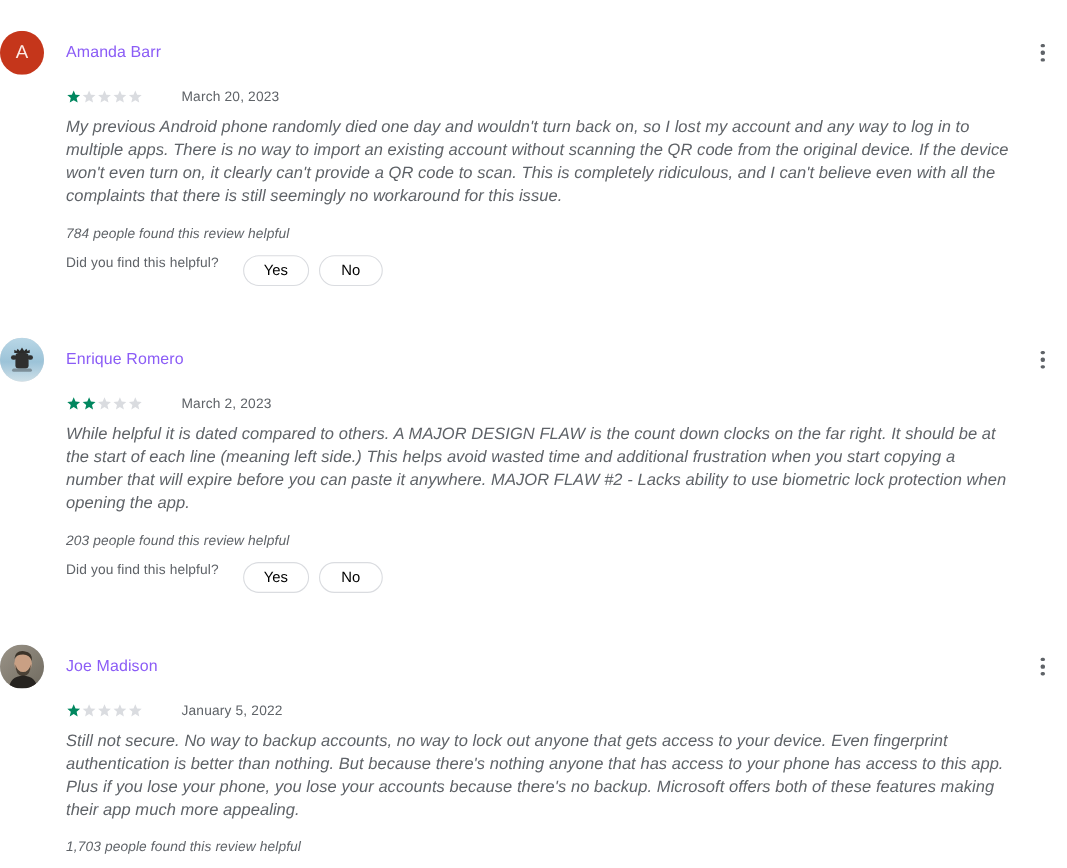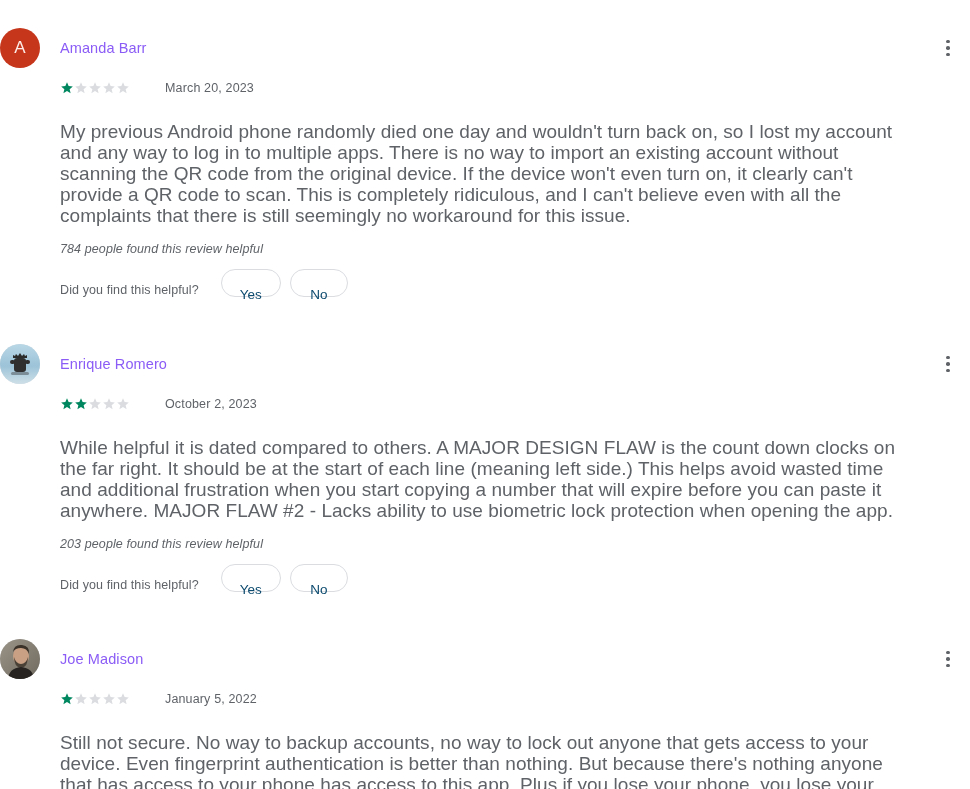--- a/index.html
+++ b/index.html
@@ -115,59 +115,60 @@
 
   .review-date {
     font-size: 12.5px;
     color: #5f6368;
     margin-left: 12px;
     letter-spacing: 0.15px;
   }
 
   
   .review-body {
-    margin-top: 24px;
-    font-size: 19px;
+    margin-top: 8px;
+    font-size: 15px;
     line-height: 21px;
     color: #5f6368;
     letter-spacing: 0.05px;
     max-width: 862px;
+    font-style: italic;
   }
 
   
   .helpful-count {
     margin-top: 16px;
     font-size: 12.5px;
     color: #5f6368;
     letter-spacing: 0.1px;
     font-style: italic;
   }
 
   .helpful-prompt-row {
     display: flex;
-    align-items: flex-end;
+    align-items: flex-start;
     margin-top: 13px;
     height: 28px;
   }
   .helpful-question {
     font-size: 12.5px;
     color: #5f6368;
     letter-spacing: 0.1px;
   }
   .vote-btn {
     margin-left: 22px;
     min-width: 58px;
     height: 28px;
-    padding: 12px 18px;
+    padding: 0 18px;
     border: 1px solid #dadce0;
     border-radius: 16px;
     background: #ffffff;
     font-family: "Liberation Sans", sans-serif;
     font-size: 13.5px;
-    color: #0c4a6e;
+    color: #000000;
     cursor: pointer;
     line-height: 26px;
     text-align: center;
   }
   .vote-btn + .vote-btn { margin-left: 9px; }
 
   
   .review + .review { margin-top: 47px; }
   .reviews-list { padding-top: 28px; }
 </style>
@@ -252,21 +253,21 @@
           <svg viewBox="0 0 24 24">
             <path class="star-empty" d="M12 17.27 18.18 21l-1.64-7.03L22 9.24l-7.19-.61L12 2 9.19 8.63 2 9.24l5.46 4.73L5.82 21z"></path>
           </svg>
           <svg viewBox="0 0 24 24">
             <path class="star-empty" d="M12 17.27 18.18 21l-1.64-7.03L22 9.24l-7.19-.61L12 2 9.19 8.63 2 9.24l5.46 4.73L5.82 21z"></path>
           </svg>
           <svg viewBox="0 0 24 24">
             <path class="star-empty" d="M12 17.27 18.18 21l-1.64-7.03L22 9.24l-7.19-.61L12 2 9.19 8.63 2 9.24l5.46 4.73L5.82 21z"></path>
           </svg>
         </span>
-        <span class="review-date">October 2, 2023</span>
+        <span class="review-date">March 2, 2023</span>
       </div>
       <div class="review-body">While helpful it is dated compared to others. A MAJOR DESIGN FLAW is the count down clocks on the far right. It should be at the start of each line (meaning left side.) This helps avoid wasted time and additional frustration when you start copying a number that will expire before you can paste it anywhere. MAJOR FLAW #2 - Lacks ability to use biometric lock protection when opening the app.</div>
       <div class="helpful-count">203 people found this review helpful</div>
       <div class="helpful-prompt-row">
         <span class="helpful-question">Did you find this helpful?</span>
         <button class="vote-btn">Yes</button>
         <button class="vote-btn">No</button>
       </div>
     </div>
     <div class="review">

